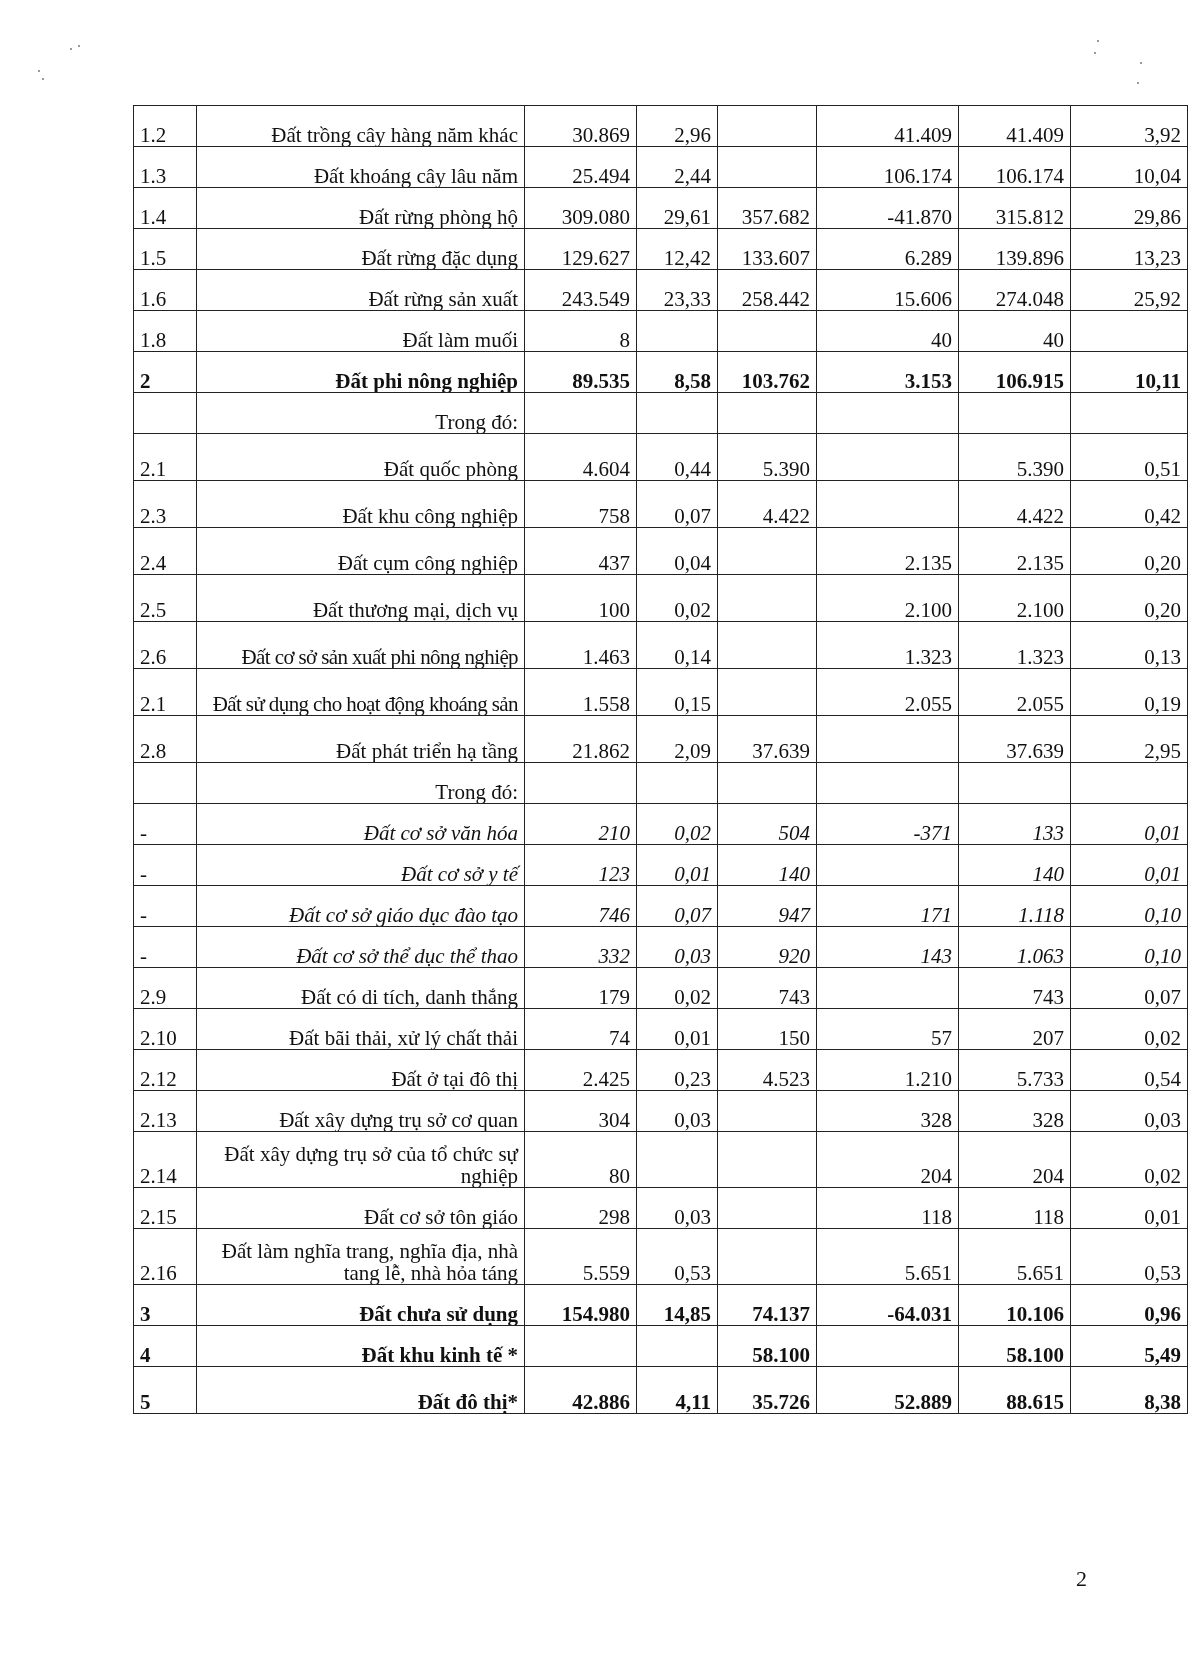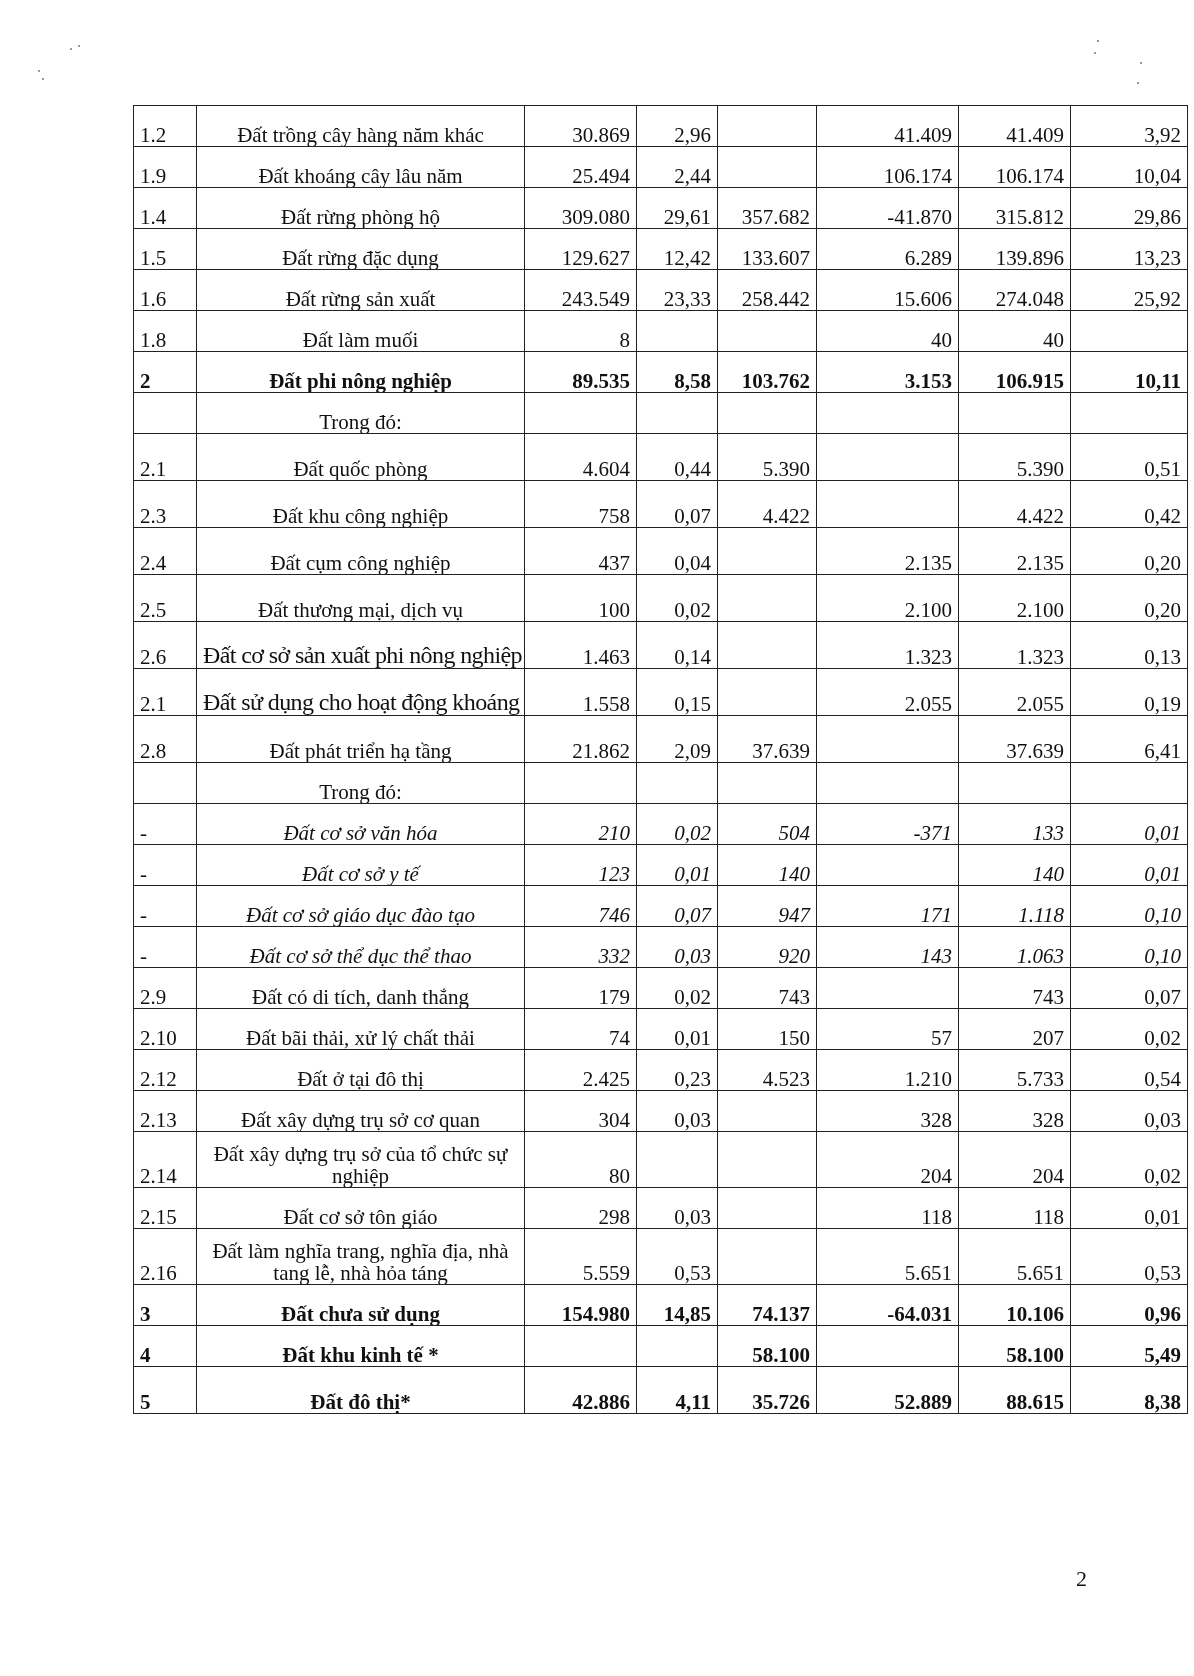--- a/index.html
+++ b/index.html
@@ -18,29 +18,29 @@
   }
   table.land col.c-stt { width: 63px; }
   table.land col.c-name { width: 328px; }
   table.land col.c-a { width: 112px; }
   table.land col.c-b { width: 81px; }
   table.land col.c-c { width: 99px; }
   table.land col.c-d { width: 142px; }
   table.land col.c-e { width: 112px; }
   table.land col.c-f { width: 117px; }
   td.stt { text-align: left; padding-left: 8px; }
-  td.name { text-align: center; padding-left: 8px; }
+  td.name { text-align: right; padding-left: 8px; }
   td.num { text-align: right; padding-right: 8px; }
   tr.r { height: 41px; }
   tr.r-tall { height: 47px; }
   tr.r-two { height: 56px; }
   tr.r-two td.name { white-space: normal; }
   tr.bold td { font-weight: bold; }
   tr.ital td.name, tr.ital td.num { font-style: italic; }
-  td.name.condensed { font-size: 24px; letter-spacing: -0.6px; }
+  td.name.condensed { font-size: 21px; letter-spacing: -0.6px; }
   .page-number {
     position: absolute; left: 1076px; top: 1566px; font-size: 22px;
     font-family: "Liberation Serif", serif;
   }
   .speck { position: absolute; width: 2px; height: 2px; background: #777; border-radius: 1px; }
 </style>
 </head>
 <body>
 
 <div class="page">
@@ -69,21 +69,21 @@
           <td class="stt">1.2</td>
           <td class="name">Đất trồng cây hàng năm khác</td>
           <td class="num">30.869</td>
           <td class="num">2,96</td>
           <td class="num"></td>
           <td class="num">41.409</td>
           <td class="num">41.409</td>
           <td class="num">3,92</td>
         </tr>
         <tr class="r">
-          <td class="stt">1.9</td>
+          <td class="stt">1.3</td>
           <td class="name">Đất khoáng cây lâu năm</td>
           <td class="num">25.494</td>
           <td class="num">2,44</td>
           <td class="num"></td>
           <td class="num">106.174</td>
           <td class="num">106.174</td>
           <td class="num">10,04</td>
         </tr>
         <tr class="r">
           <td class="stt">1.4</td>
@@ -206,21 +206,21 @@
           <td class="num">0,19</td>
         </tr>
         <tr class="r-tall">
           <td class="stt">2.8</td>
           <td class="name">Đất phát triển hạ tầng</td>
           <td class="num">21.862</td>
           <td class="num">2,09</td>
           <td class="num">37.639</td>
           <td class="num"></td>
           <td class="num">37.639</td>
-          <td class="num">6,41</td>
+          <td class="num">2,95</td>
         </tr>
         <tr class="r">
           <td class="stt"></td>
           <td class="name">Trong đó:</td>
           <td class="num"></td>
           <td class="num"></td>
           <td class="num"></td>
           <td class="num"></td>
           <td class="num"></td>
           <td class="num"></td>

